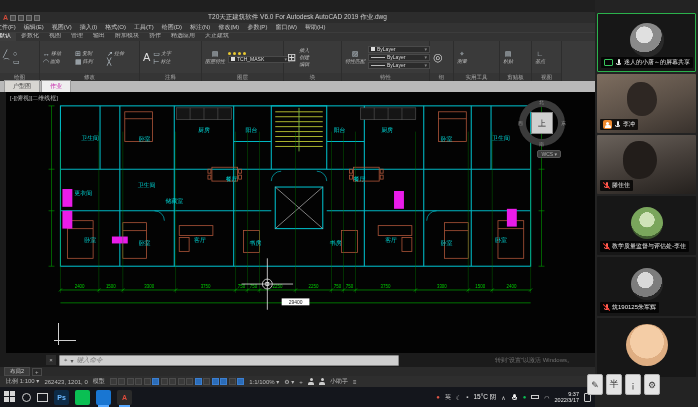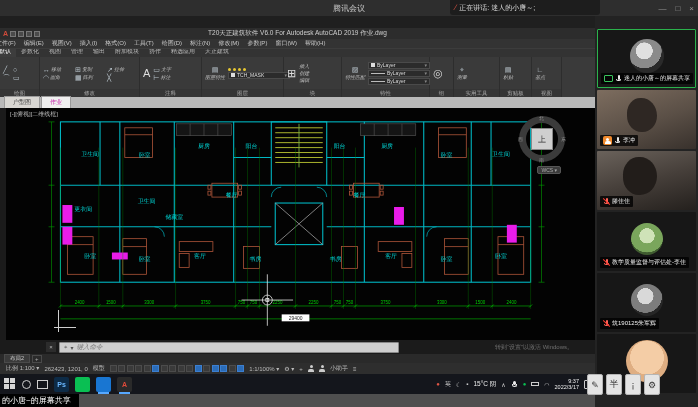--- a/index.html
+++ b/index.html
@@ -123,32 +123,20 @@
   .hostb::after{content:'';position:absolute;left:1.5px;top:5px;width:6px;height:3px;border-radius:2px 2px 0 0;background:#fff}
   
   .floaties{position:absolute;left:-8px;bottom:12px;display:flex;gap:3px;z-index:6}
   .fbtn{width:16px;height:21px;background:#e4e4e4;border:1px solid #b5b5b5;border-radius:2px;color:#333;font-size:9px;display:flex;align-items:center;justify-content:center}
 </style>
 </head>
 <body>
 
 <div class="app">
 
-  <div class="titlebar">
-    <span class="ttl">腾讯会议</span>
-    <div class="speakbox">
-      <span class="sic">∕</span>
-      <span class="stx">正在讲话: 迷人的小唐～;</span>
-    </div>
-    <div class="winctl">
-      <span>—</span>
-      <span>□</span>
-      <span>×</span>
-    </div>
-  </div>
 
   <div class="main">
 
     <div class="screen">
       <div class="strip1"></div>
 
       <div class="acadtitle">
         <div class="qat">
           <span class="qa">A</span>
           <span></span>
@@ -615,23 +603,20 @@
           <span class="batt"></span>
           <span>◠</span>
           <span class="ttime">
             <span>9:37</span>
             <span>2022/3/17</span>
           </span>
           <span class="notifc"></span>
         </div>
       </div>
 
-      <div class="botstrip">
-        <span class="sharebanner">的小唐~的屏幕共享</span>
-      </div>
     </div>
 
     <div class="sidebar">
       <div class="tile active">
         <div class="avat av1"></div>
         <div class="tag">
           <span class="shic"></span>
           <span class="mic">
               <i></i>
             </span>

